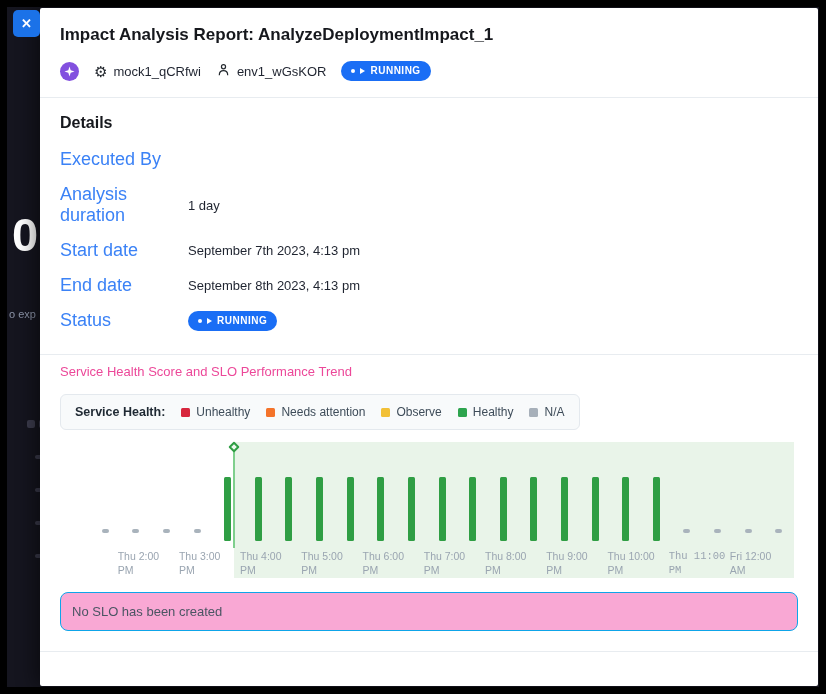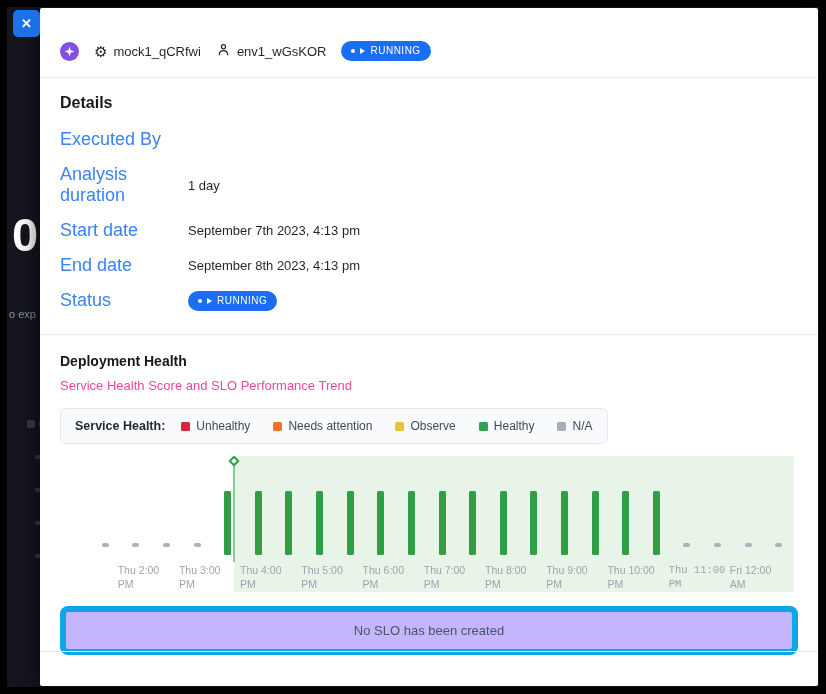--- a/index.html
+++ b/index.html
@@ -36,21 +36,21 @@
   .meta-group { display:flex; align-items:center; gap:6px; font-size:13px; font-weight:500; color:#1f2430; }
   .avatar {
     width:19px; height:19px; border-radius:50%; background:#8250df;
     display:flex; align-items:center; justify-content:center;
   }
   .gear-glyph { font-size:15px; color:#24292f; line-height:1; }
 
   .badge {
     display:inline-flex; align-items:center; gap:5px;
     background:#1a6ef5; color:#fff;
-    font-size:10px; font-weight:400; letter-spacing:0.5px;
+    font-size:10px; font-weight:700; letter-spacing:0.5px;
     padding:4px 10px; border-radius:11px; line-height:1.2;
   }
   .badge .dot { width:4px; height:4px; border-radius:50%; background:#fff; }
   .badge .arrow { width:0; height:0; border-left:5px solid #fff; border-top:3px solid transparent; border-bottom:3px solid transparent; }
 
   .divider { border-top:1px solid #e8ecf0; margin:16px -20px 0 -20px; }
 
   .section-heading { font-size:16px; font-weight:700; color:#16181d; margin-top:16px; }
 
   .details-rows { margin-top:10px; }
@@ -82,22 +82,22 @@
   .bar-na { width:7px; height:4px; background:#a9b3bc; border-radius:2px; margin-bottom:8px; }
   .chart-ticks { position:absolute; left:0; right:0; bottom:0; height:30px; }
   .tick { position:absolute; top:2px; font-size:10.5px; color:#9aa5b1; line-height:1.3; white-space:nowrap;margin-left:24px; }
   .marker-line { position:absolute; top:10px; bottom:30px; width:2px; background:#7fcf8d; margin-left:-1px; }
   .marker-diamond {
     position:absolute; top:1px; width:8px; height:8px; margin-left:-4px;
     background:#eef8ef; border:2px solid #2f9e44; transform:rotate(45deg); border-radius:1px;
   }
 
   .slo-box {
-    margin-top:14px; border:6px solid #0ea5e9; border-radius:8px;
-    padding:11px; text-align:center; font-size:13px; color:#4b5563; background:#c4b5fd;
+    margin-top:14px; border:1px solid #0ea5e9; border-radius:8px;
+    padding:11px; font-size:13px; color:#4b5563; background:#f9a8d4;
   }
 
   .modal-footer { position:absolute; left:0; right:0; bottom:34px; border-top:1px solid #e8ecf0; }
 </style>
 </head>
 <body>
 
 <div class="app-bg">
   <div class="bg-zero">0</div>
   <div class="bg-exp">o exp</div>
@@ -109,20 +109,21 @@
   <div class="bg-dash" style="top:547px;"></div>
 </div>
 
 <button class="close-btn">
   <span>✕</span>
 </button>
 
 <div class="modal">
   <div class="modal-content">
 
+    <div class="modal-title">Impact Analysis Report: AnalyzeDeploymentImpact_1</div>
 
     <div class="meta-row">
       <span class="avatar">
         <svg width="11" height="11" viewBox="0 0 12 12">
             <path d="M6 0.5 L7.3 4.7 L11.5 6 L7.3 7.3 L6 11.5 L4.7 7.3 L0.5 6 L4.7 4.7 Z" fill="#fff"></path>
           </svg>
       </span>
       <span class="meta-group">
         <span class="gear-glyph">⚙</span>
         <span>mock1_qCRfwi</span>
@@ -176,26 +177,25 @@
             <span class="arrow"></span>
             <span>RUNNING</span>
           </span>
         </div>
       </div>
 
     </div>
 
     <div class="divider"></div>
 
-    <div class="health-heading">Deployment Health</div>
     <div class="health-subtitle">Service Health Score and SLO Performance Trend</div>
 
     <div class="legend-box">
       <span class="legend-title">Service Health:</span>
-      <span id="legend-items" style="display:inline-flex; gap:23px;">
+      <span id="legend-items" style="display:inline-flex; gap:16px;">
           <span class="legend-item">
             <span class="legend-swatch" style="background: rgb(215, 38, 61);"></span>
             <span>Unhealthy</span>
           </span>
           <span class="legend-item">
             <span class="legend-swatch" style="background: rgb(244, 115, 42);"></span>
             <span>Needs attention</span>
           </span>
           <span class="legend-item">
             <span class="legend-swatch" style="background: rgb(242, 192, 55);"></span>

